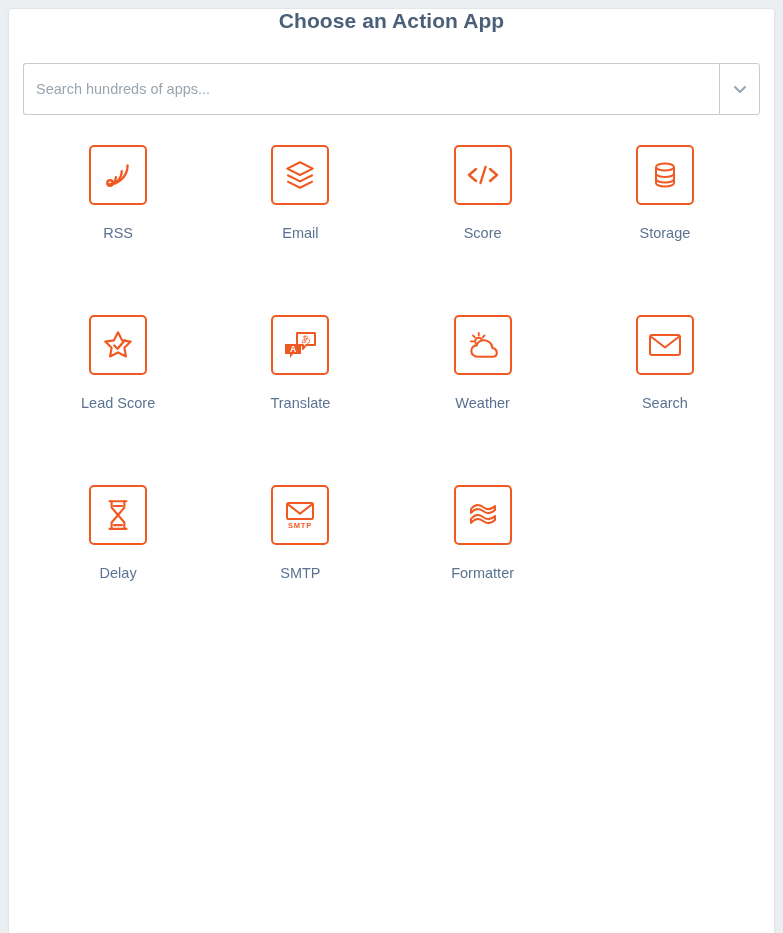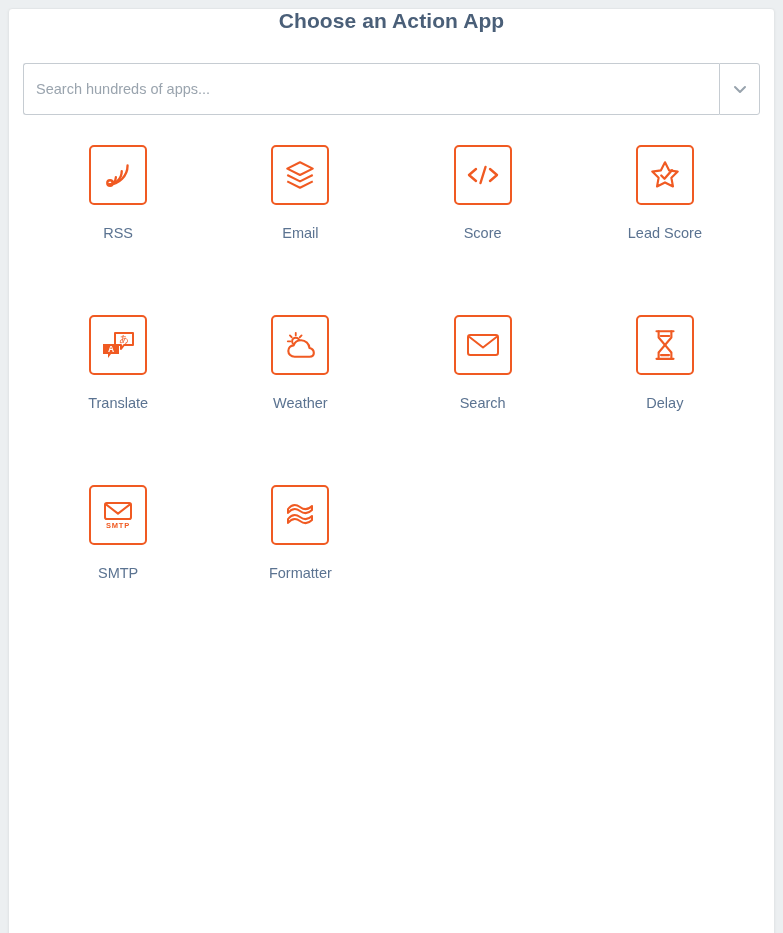--- a/index.html
+++ b/index.html
@@ -157,20 +157,33 @@
             <path d="M11 10 L4 16 L11 22"></path>
             <path d="M25 10 L32 16 L25 22"></path>
             <path d="M20.5 8 L15.5 24"></path>
           </g>
         </svg>
       </div>
       <div class="app-label">Score</div>
     </div>
 
 
+    <div class="app-cell">
+      <div class="app-tile">
+        <svg width="32" height="34" viewBox="0 0 32 32">
+          <g fill="none" stroke="#f05a22" stroke-width="2">
+            <ellipse cx="16" cy="8" rx="9" ry="3.6"></ellipse>
+            <path d="M7 8 L7 24 C7 26 11 27.5 16 27.5 C21 27.5 25 26 25 24 L25 8"></path>
+            <path d="M7 14.5 C7 16.5 11 18 16 18 C21 18 25 16.5 25 14.5"></path>
+            <path d="M7 20 C7 22 11 23.5 16 23.5 C21 23.5 25 22 25 20"></path>
+          </g>
+        </svg>
+      </div>
+      <div class="app-label">Storage</div>
+    </div>
 
     <div class="app-cell">
       <div class="app-tile">
         <svg width="34" height="34" viewBox="0 0 32 32">
           <path d="M16 4 L19.8 11.6 L28 12.8 L22 18.6 L23.5 26.8 L16 23 L8.5 26.8 L10 18.6 L4 12.8 L12.2 11.6 Z" fill="none" stroke="#f05a22" stroke-width="2" stroke-linejoin="round"></path>
           <path d="M12.5 16.5 L15.5 19.5 L22.5 11.5" fill="none" stroke="#f05a22" stroke-width="2.2" stroke-linecap="round" stroke-linejoin="round"></path>
         </svg>
       </div>
       <div class="app-label">Lead Score</div>
     </div>

